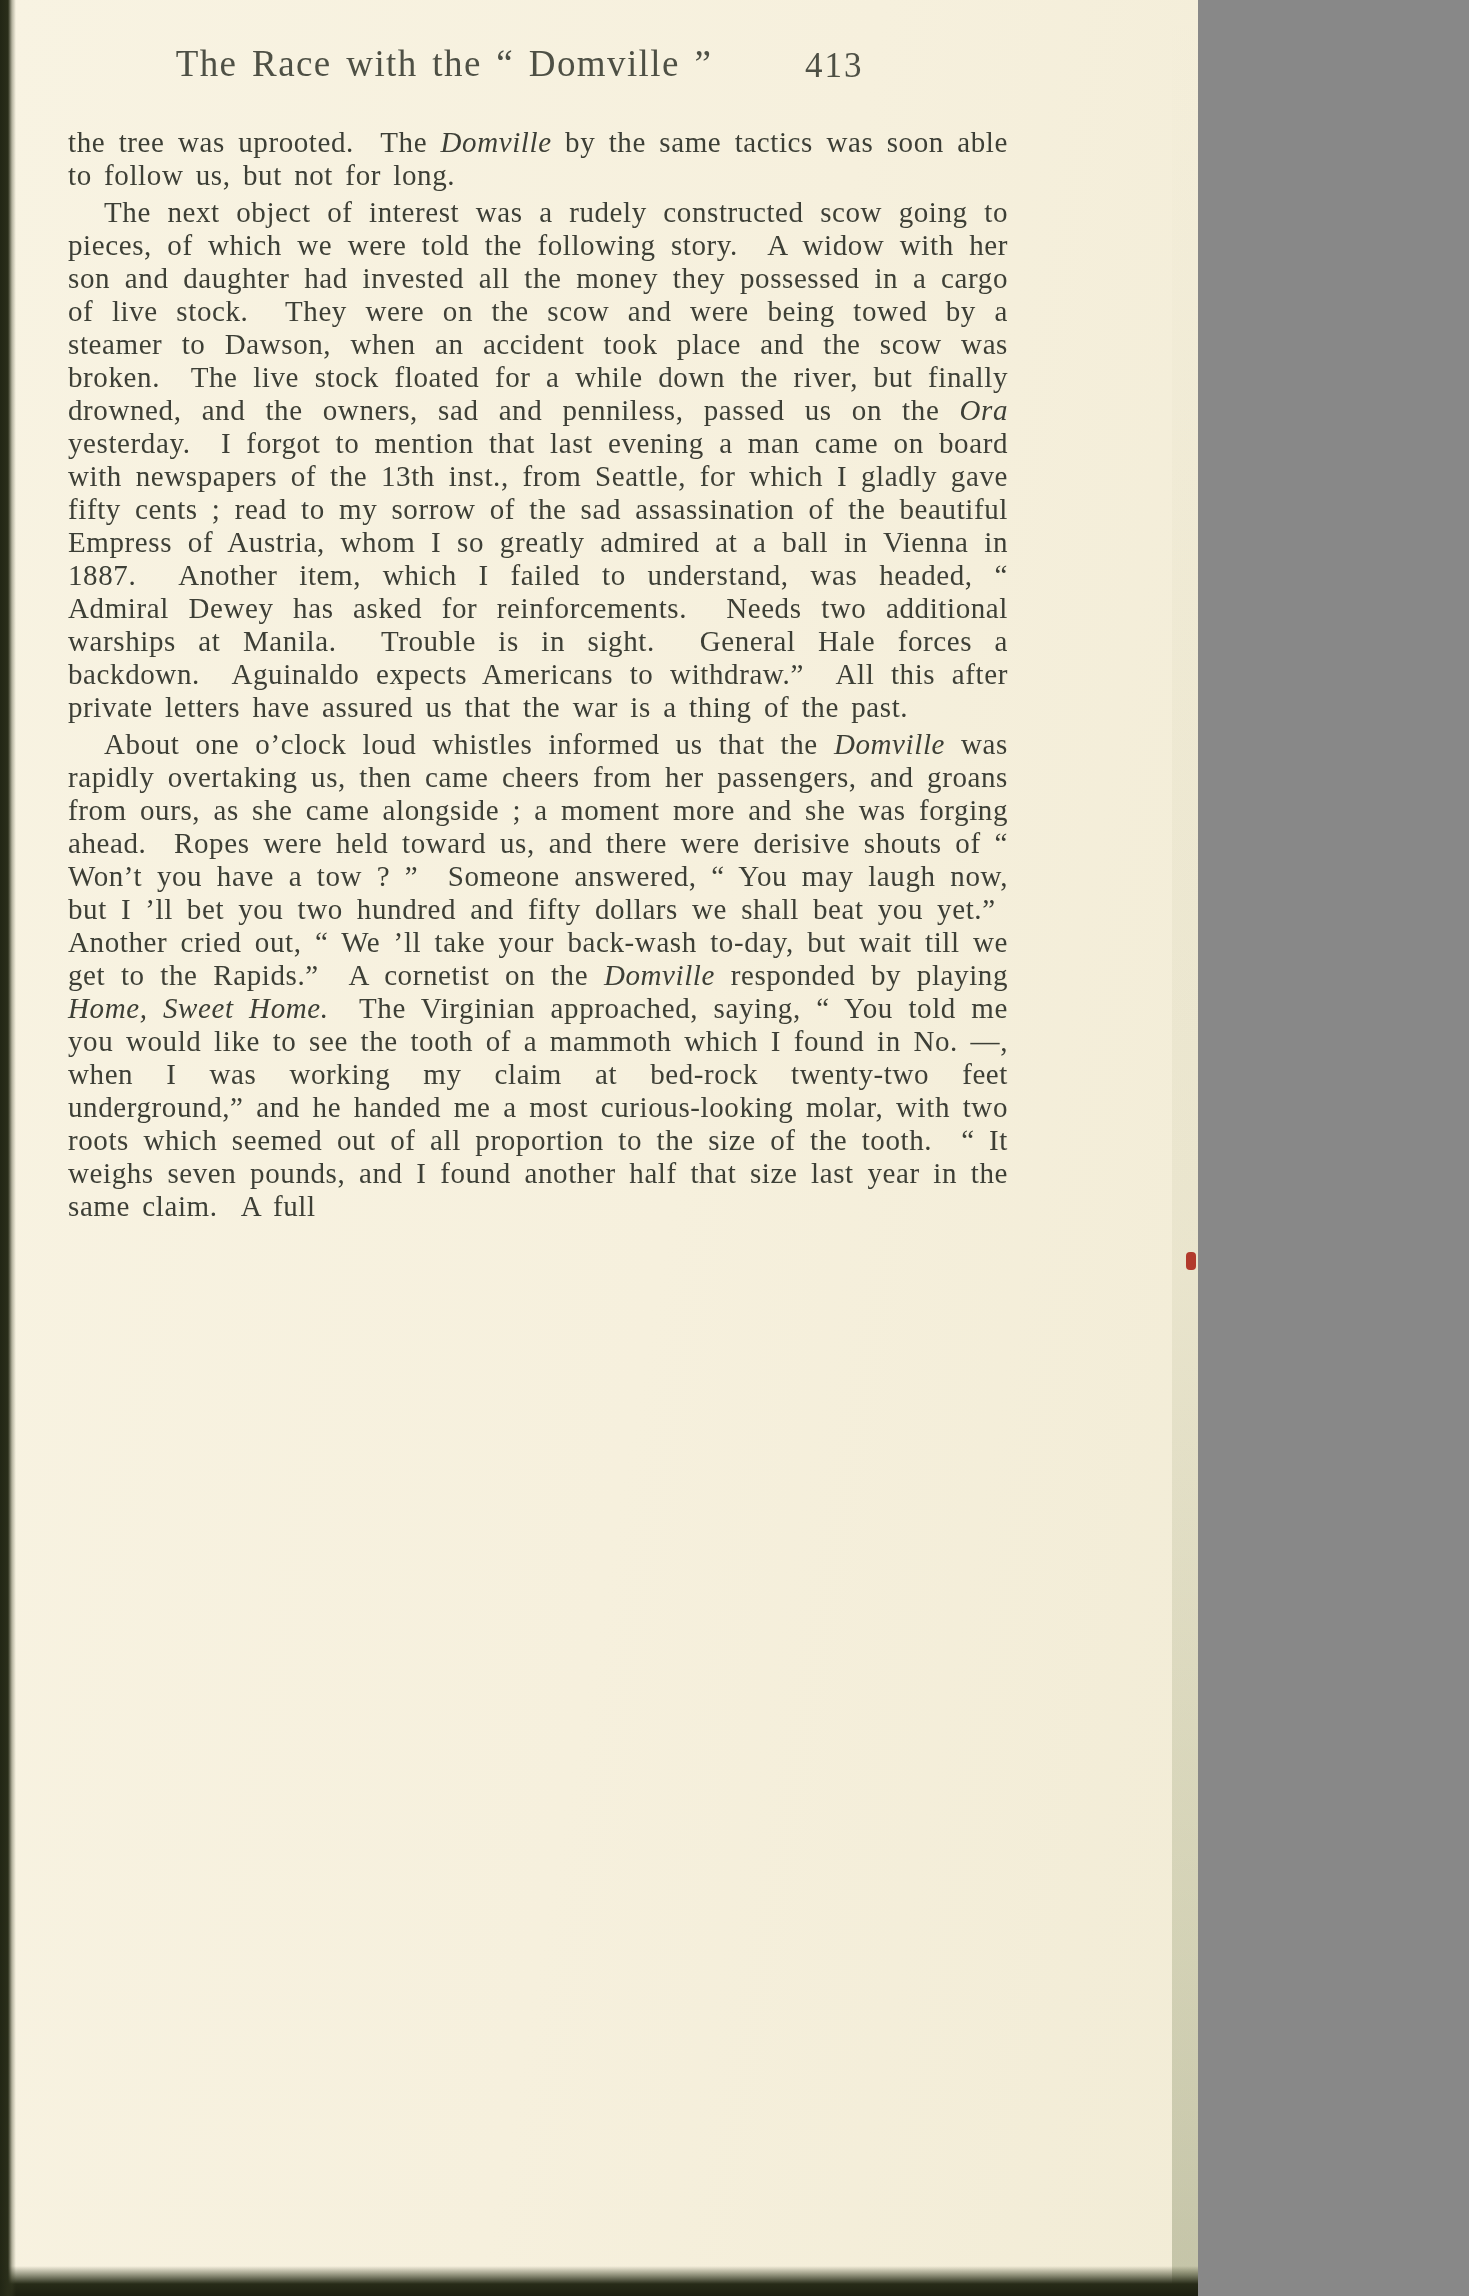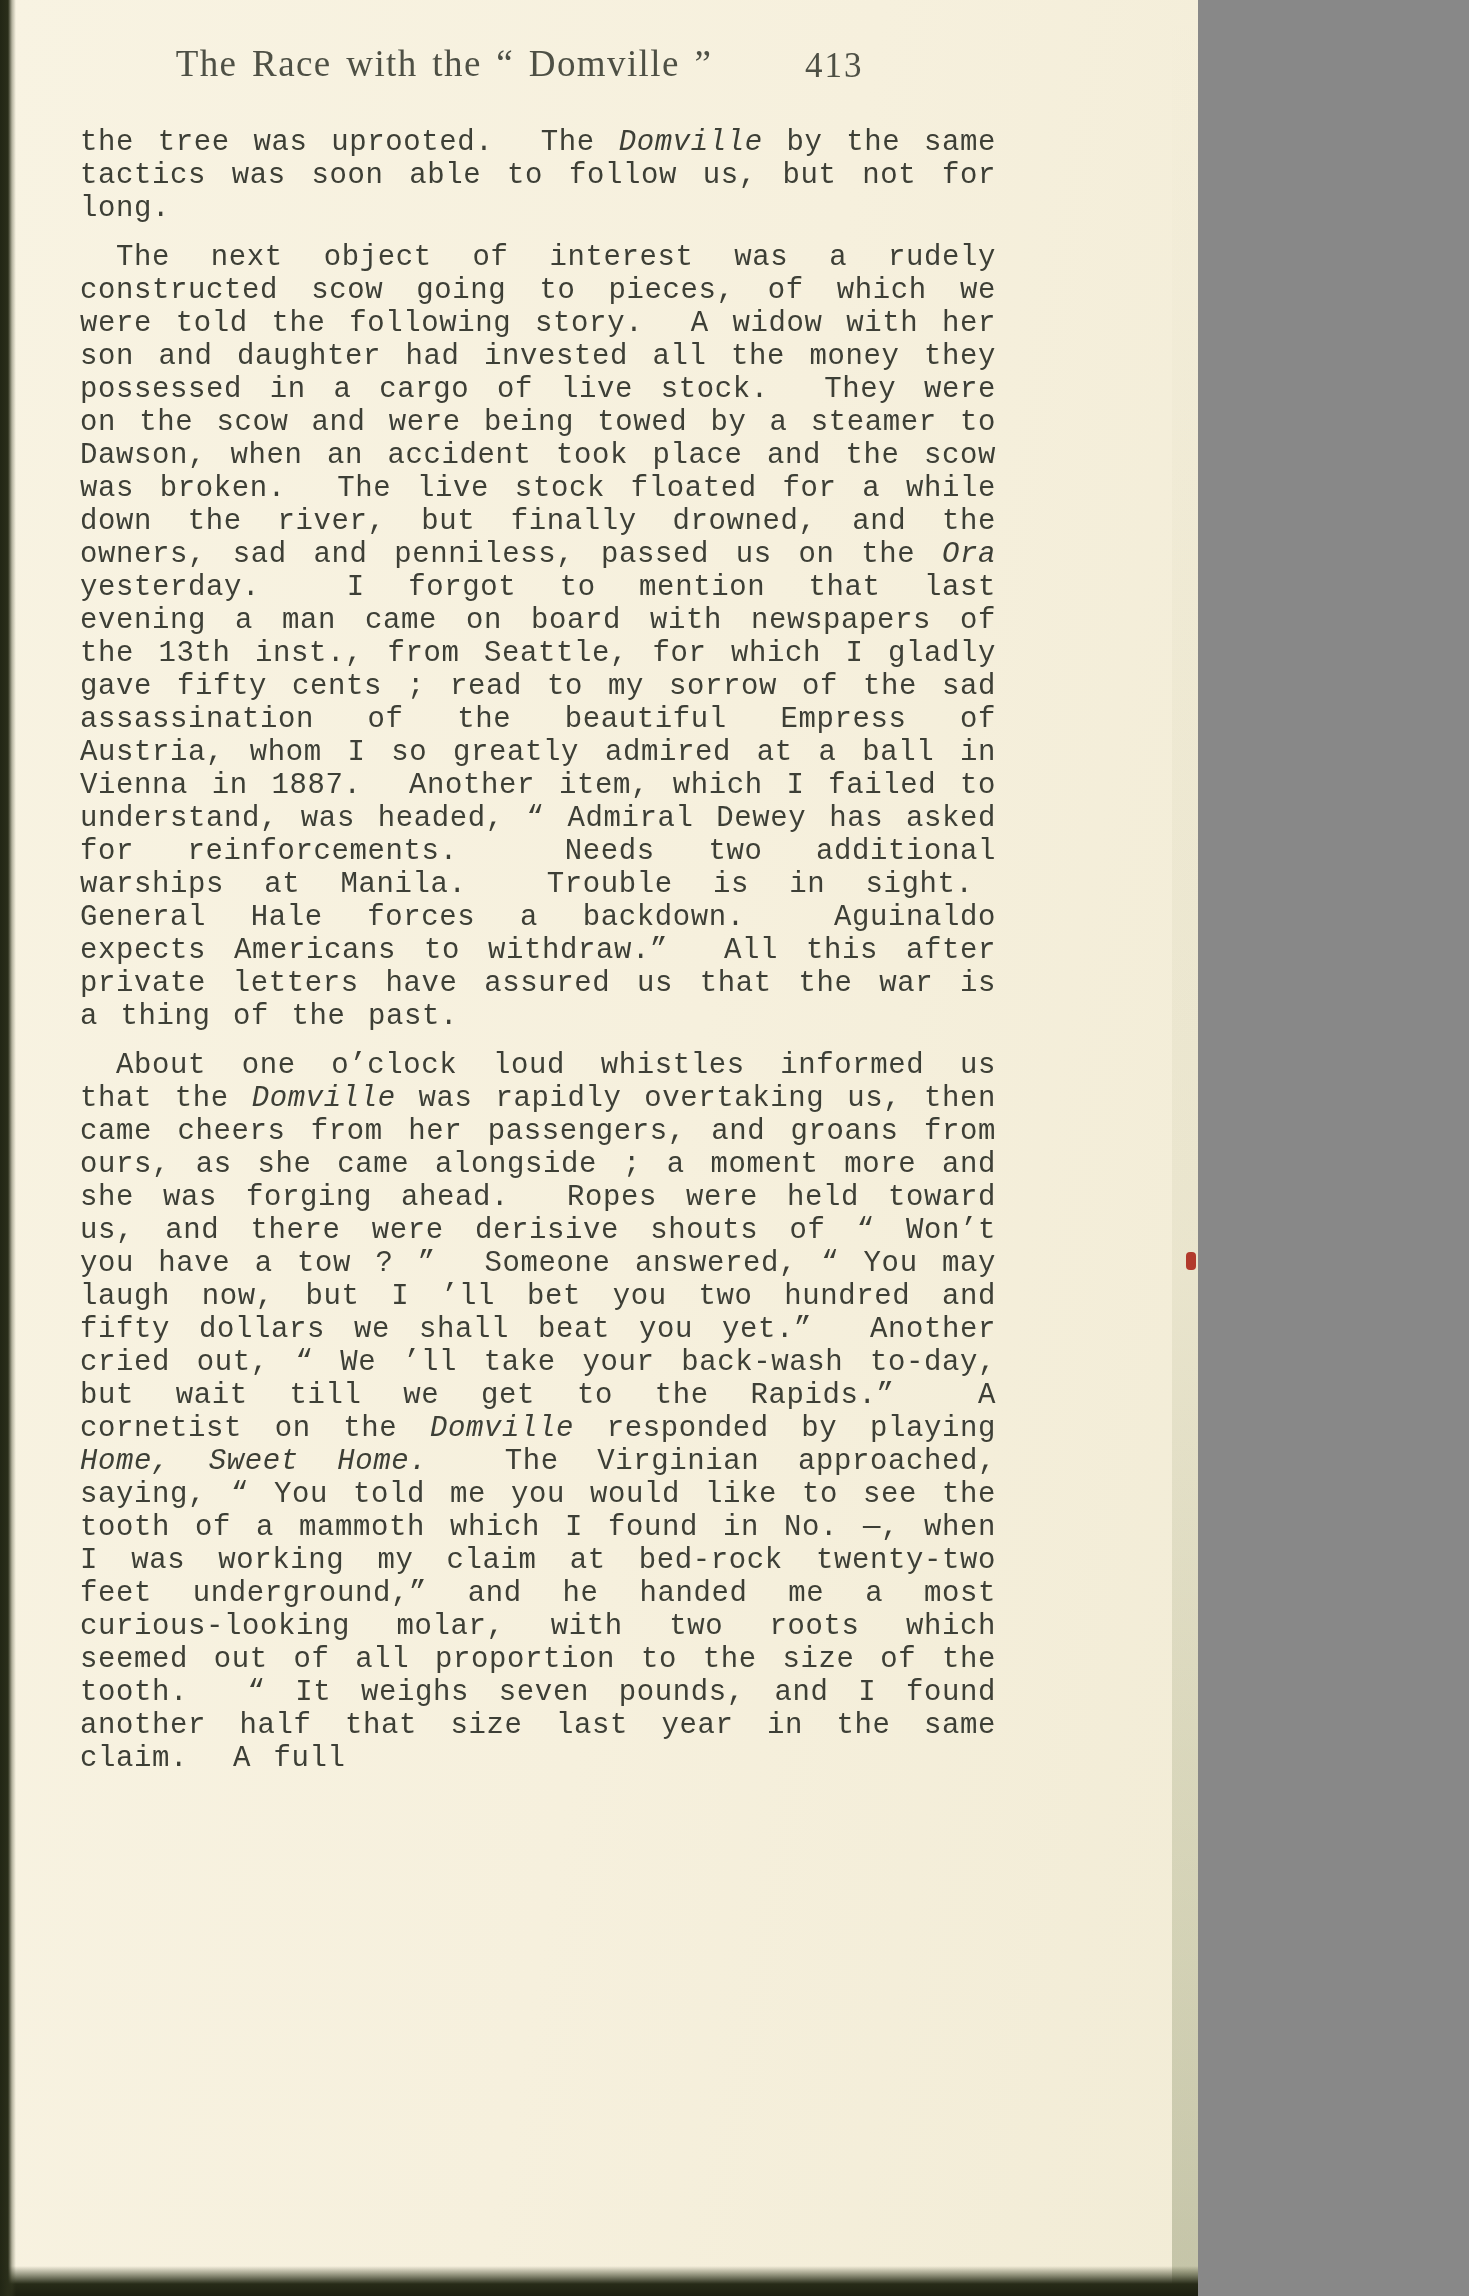--- a/index.html
+++ b/index.html
@@ -79,22 +79,21 @@
     margin-left: 41px;
   }
   .body-text {
     font-size: 29px;
     line-height: 33px;
     letter-spacing: 0.6px;
     word-spacing: 4.5px;
     text-align: justify;
   }
   .body-text p {
-    margin: 16px;
-    font-family: Liberation Mono, monospace;
+    margin: 4px;
   }
   .body-text p.indent {
     text-indent: 36px;
   }
   .body-text i {
     font-style: italic;
   }
 </style>
 </head>
 <body>

